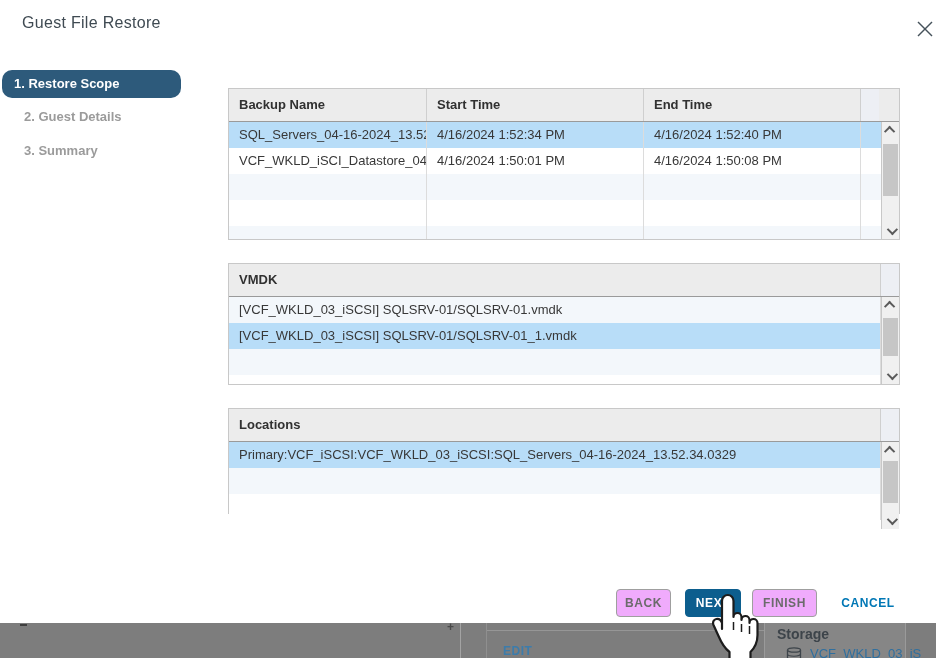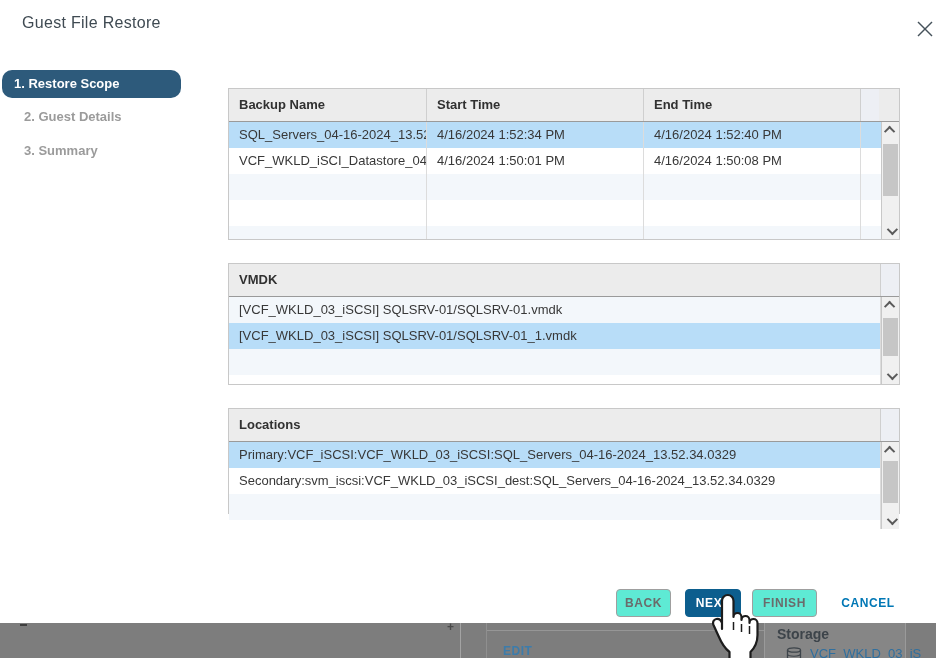--- a/index.html
+++ b/index.html
@@ -38,21 +38,21 @@
   .sb-up{top:0;} .sb-down{bottom:0;}
   .chev{width:6px;height:6px;border-left:2px solid #5a5a5a;border-top:2px solid #5a5a5a;}
   .chev.up{transform:rotate(45deg) translateY(2px);}
   .chev.down{transform:rotate(225deg) translateY(2px);}
   .sb-thumb{position:absolute;left:1px;width:15px;background:#c6c6c6;}
   .thA{top:22px;height:52px;} .thB{top:21px;height:38px;} .thC{top:19px;height:42px;}
 
   
   .btn{position:absolute;top:589px;height:28px;box-sizing:border-box;border-radius:4px;font-size:12px;font-weight:600;
        letter-spacing:.6px;text-align:center;line-height:26px;cursor:default;}
-  .btn-gray{background:#5eead4;border:1px solid #9f9f9f;color:#6b6b6b;}
+  .btn-gray{background:#f0abfc;border:1px solid #9f9f9f;color:#6b6b6b;}
   .btn-back{left:616px;width:55px;}
   .btn-next{left:685px;width:56px;background:#0c5e8e;border:1px solid #0c5e8e;color:#ffffff;cursor:pointer;}
   .btn-finish{left:752px;width:65px;}
   .btn-cancel{left:839px;width:58px;color:#0077b5;background:transparent;border:none;cursor:pointer;line-height:28px;}
 
   
   .dim{position:absolute;left:0;top:623px;width:936px;height:35px;background:#7d7d7d;overflow:hidden;}
   .dim .vline{position:absolute;top:0;bottom:0;width:1px;}
   .v1{left:460px;background:#a3a3a3;} .v2{left:486px;background:#8f8f8f;}
   .v3{left:764px;background:#9a9a9a;} .v4{left:905px;background:#9a9a9a;}
@@ -161,23 +161,20 @@
   </div>
 
   <div class="tbl tblC">
     <div class="thead">
       <div class="th cFull">Locations</div>
       <div class="th th-sb"></div>
     </div>
     <div class="tbody bodyBC">
       <div class="row sel">
         <div class="cell cFull">Primary:VCF_iSCSI:VCF_WKLD_03_iSCSI:SQL_Servers_04-16-2024_13.52.34.0329</div>
-      </div>
-      <div class="row">
-        <div class="cell cFull">Secondary:svm_iscsi:VCF_WKLD_03_iSCSI_dest:SQL_Servers_04-16-2024_13.52.34.0329</div>
       </div>
       <div class="row stripe">
           <div class="cell cFull"></div>
         </div>
       <div class="row">
           <div class="cell cFull"></div>
         </div>
       <div class="sb">
         <div class="sb-btn sb-up">
             <div class="chev up"></div>

